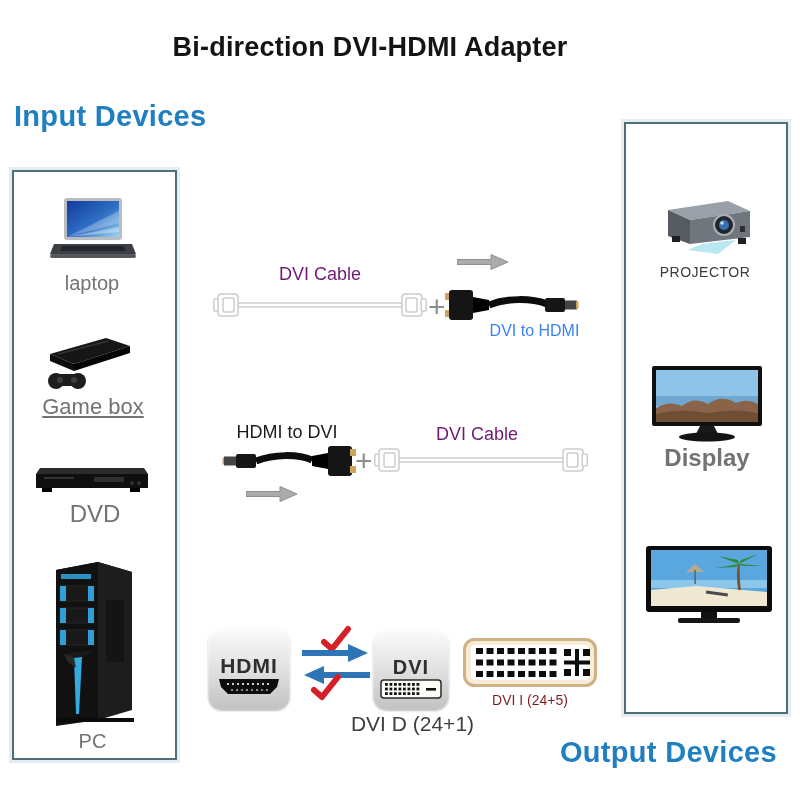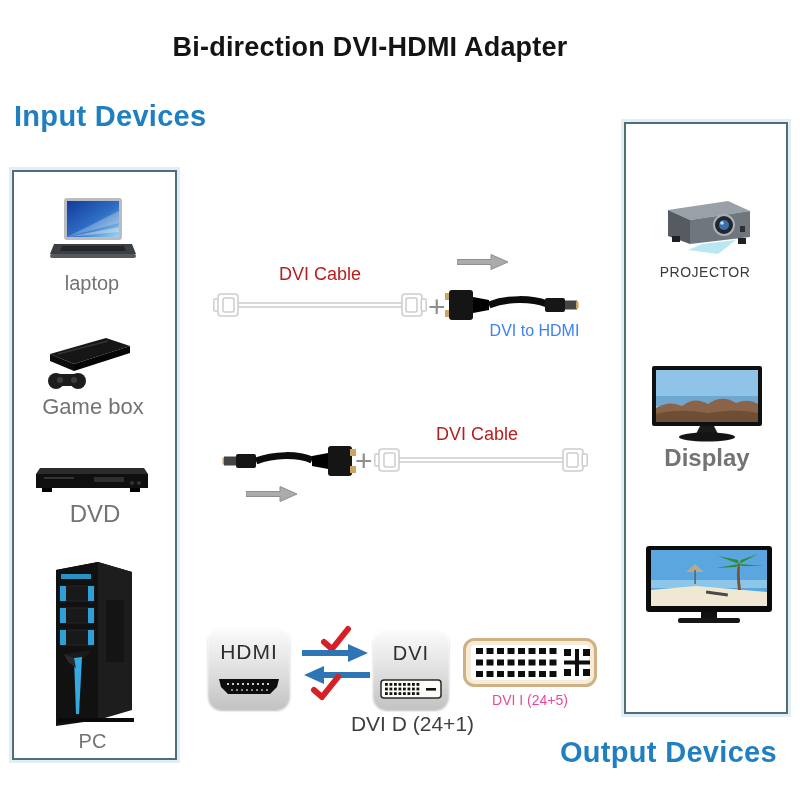--- a/index.html
+++ b/index.html
@@ -4,27 +4,27 @@
 <style>
   html,body{margin:0;padding:0;background:#fff;}
   #canvas{position:relative;width:800px;height:800px;background:#ffffff;overflow:hidden;
           font-family:"Liberation Sans",sans-serif;color:#111;}
   .abs{position:absolute;}
   .center{text-align:center;}
   .title{font-size:27px;font-weight:bold;color:#141414;letter-spacing:.2px;}
   .blue-heading{font-size:29px;font-weight:bold;color:#1f7fc1;letter-spacing:.3px;}
   .device-box{border:2px solid #4e6f77;background:#fff;box-shadow:0 0 0 3px #e3edf4;}
   .dev-label{color:#737373;}
-  .cable-label{font-size:18px;color:#b91c1c;}
+  .cable-label{font-size:18px;color:#701a75;}
   .plus{font-size:30px;color:#8f8f8f;font-weight:400;line-height:1;}
   .port-square{border-radius:14px;background:linear-gradient(180deg,#fbfbfb 0%,#dedede 55%,#c2c2c2 100%);
                box-shadow:inset 0 1px 2px #fff,0 1px 2px rgba(0,0,0,.25);
                display:flex;flex-direction:column;align-items:center;justify-content:space-between;}
-  .port-square .port-name{font-size:21px;color:#2e2e2e;font-weight:400;letter-spacing:1px;margin-top:12px;}
-  .small-cap{font-size:14px;color:#ec4899;}
+  .port-square .port-name{font-size:21px;color:#2e2e2e;font-weight:700;letter-spacing:1px;margin-top:26px;}
+  .small-cap{font-size:14px;color:#7f1d1d;}
   .dvid-cap{font-size:21px;color:#3f3f3f;}
 </style>
 </head>
 <body>
 
 <div id="canvas">
 
   <div class="abs blue-heading" style="left:14px;top:100px;">Input Devices</div>
 
   <div class="abs title center" style="left:120px;top:32px;width:500px;">Bi-direction DVI-HDMI Adapter</div>
@@ -55,21 +55,21 @@
     <polygon points="12,18 36,28 36,35 12,25" fill="#0c0c0c"></polygon>
     <polyline points="20,18 70,5" stroke="#343434" stroke-width="1.5" fill="none"></polyline>
     <g>
       <circle cx="18" cy="45" r="8" fill="#1d1d1d"></circle>
       <circle cx="40" cy="45" r="8" fill="#1d1d1d"></circle>
       <rect x="16" y="38" width="26" height="12" rx="5" fill="#1d1d1d"></rect>
       <circle cx="22" cy="44" r="3" fill="#3d3d3d"></circle>
       <circle cx="36" cy="44" r="3" fill="#3d3d3d"></circle>
     </g>
   </svg>
-  <div class="abs dev-label center" style="left:28px;top:394px;width:130px;font-size:22px;">Game box</div>
+  <div class="abs dev-label center" style="left:28px;top:394px;width:130px;font-size:22px;text-decoration:underline;">Game box</div>
 
   <svg class="abs" style="left:32px;top:464px;" width="120" height="34" viewBox="0 0 120 34">
     <polygon points="8,4 112,4 116,10 4,10" fill="#2b2b2b"></polygon>
     <rect x="4" y="10" width="112" height="14" fill="#0f0f0f"></rect>
     <rect x="62" y="13" width="30" height="5" fill="#2f2f2f"></rect>
     <rect x="12" y="13" width="30" height="2" fill="#333"></rect>
     <circle cx="100" cy="19" r="2" fill="#333"></circle>
     <circle cx="107" cy="19" r="2" fill="#333"></circle>
     <rect x="10" y="24" width="10" height="4" fill="#000"></rect>
     <rect x="98" y="24" width="10" height="4" fill="#000"></rect>
@@ -177,20 +177,21 @@
     <rect x="4" y="5" width="24" height="30" rx="3" fill="#151515"></rect>
     <polygon points="28,12 44,15 44,25 28,28" fill="#000"></polygon>
     <path d="M44,20 C62,13 86,13 102,19" stroke="#0c0c0c" stroke-width="7" fill="none"></path>
     <rect x="100" y="13" width="20" height="14" rx="2" fill="#161616"></rect>
     <rect x="120" y="15.5" width="12" height="9" fill="#444"></rect>
     <rect x="131" y="16.5" width="2.5" height="7" fill="#cda45e"></rect>
   </svg>
 
   <div class="abs center" style="left:472px;top:322px;width:125px;font-size:16px;color:#3b82f6;">DVI to HDMI</div>
 
+  <div class="abs center" style="left:222px;top:422px;width:130px;font-size:18px;color:#1c1c1c;">HDMI to DVI</div>
 
   <svg class="abs" style="left:220px;top:441px;" width="136" height="40" viewBox="0 0 136 40">
     <rect x="2.5" y="16.5" width="2.5" height="7" fill="#cda45e"></rect>
     <rect x="4" y="15.5" width="12" height="9" fill="#444"></rect>
     <rect x="16" y="13" width="20" height="14" rx="2" fill="#161616"></rect>
     <path d="M36,20 C54,13 78,13 92,19" stroke="#0c0c0c" stroke-width="7" fill="none"></path>
     <polygon points="92,15 108,12 108,28 92,25" fill="#000"></polygon>
     <rect x="108" y="5" width="24" height="30" rx="3" fill="#151515"></rect>
     <rect x="130" y="8" width="6" height="7" fill="#cda45e"></rect>
     <rect x="130" y="25" width="6" height="7" fill="#cda45e"></rect>

